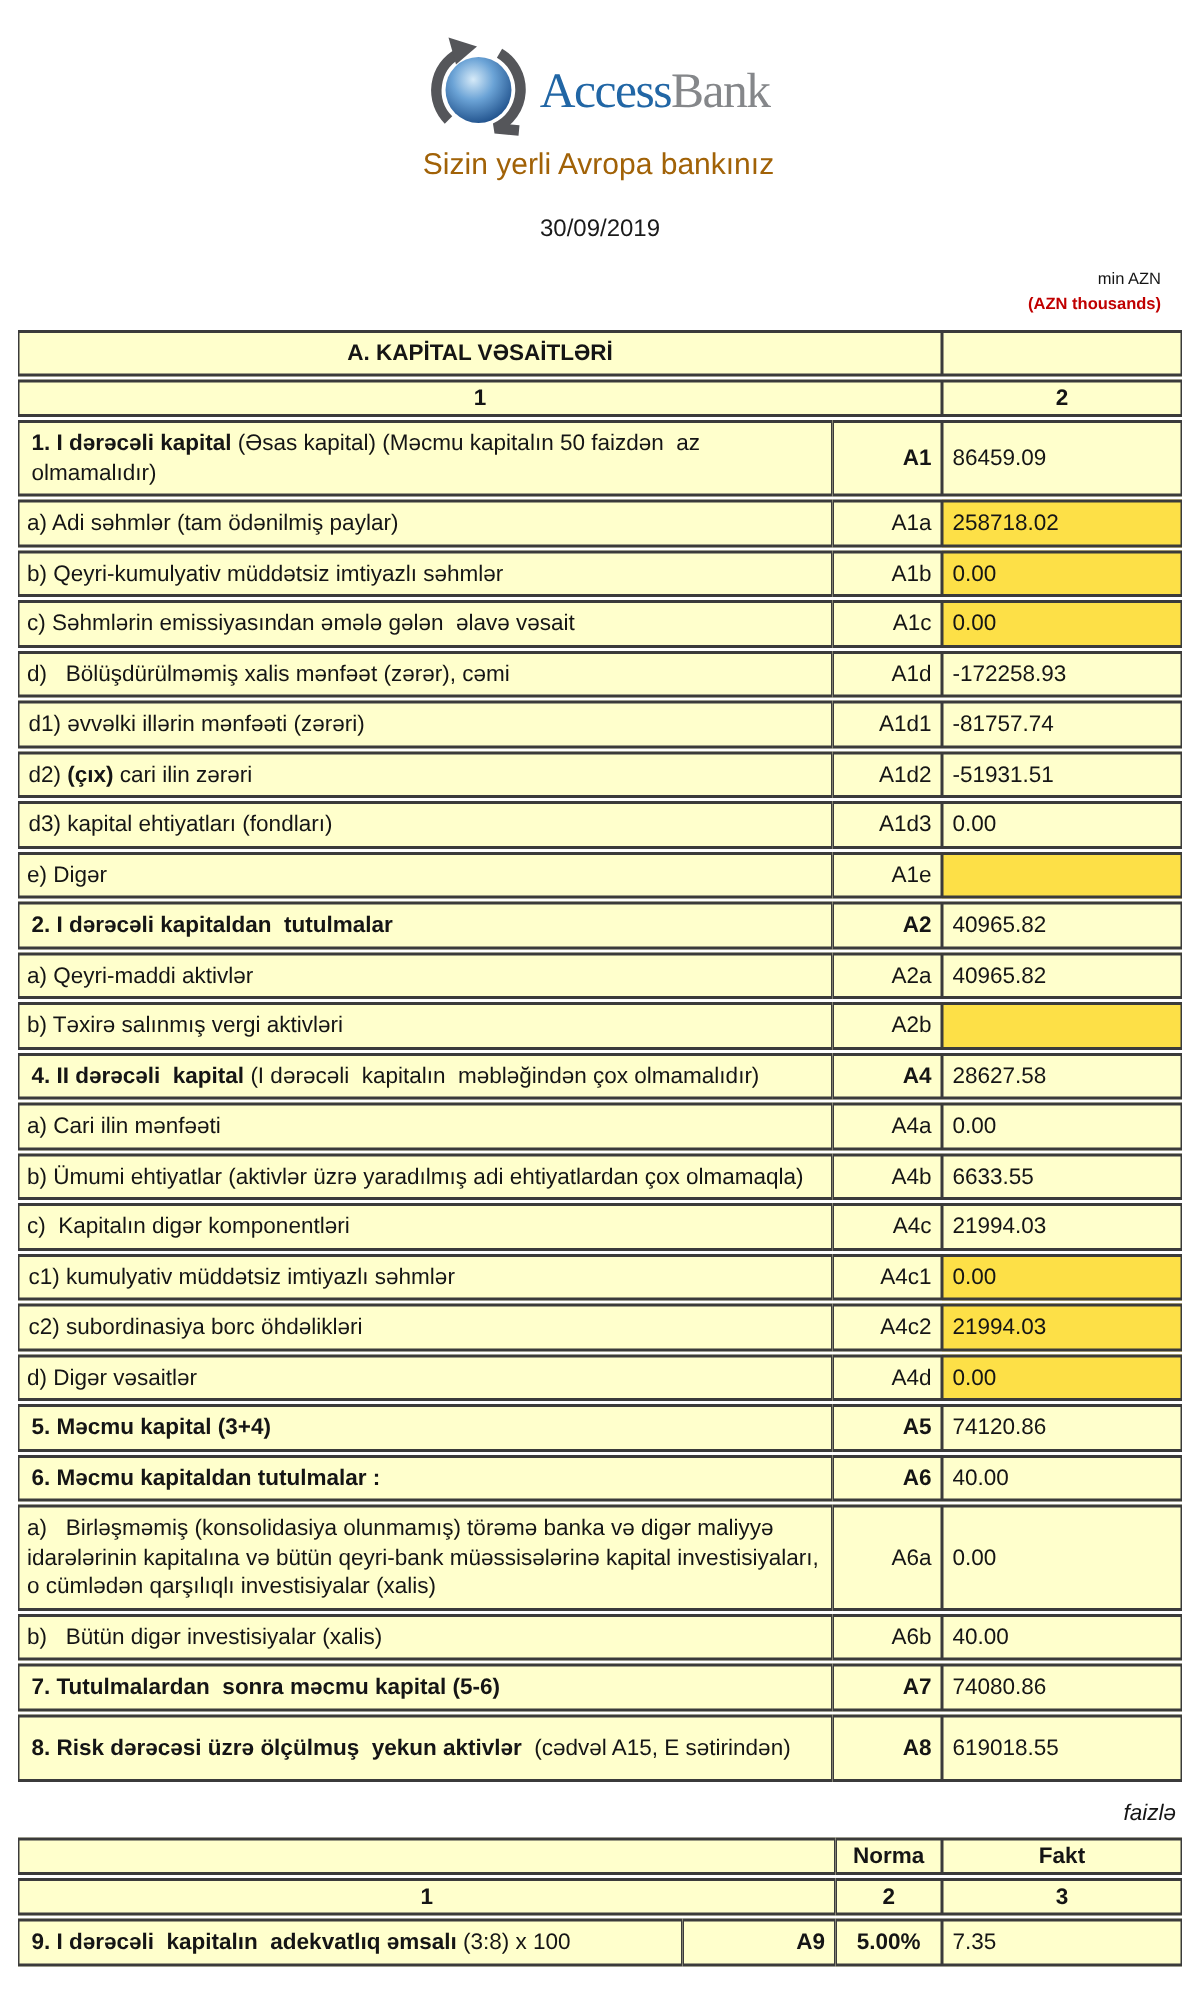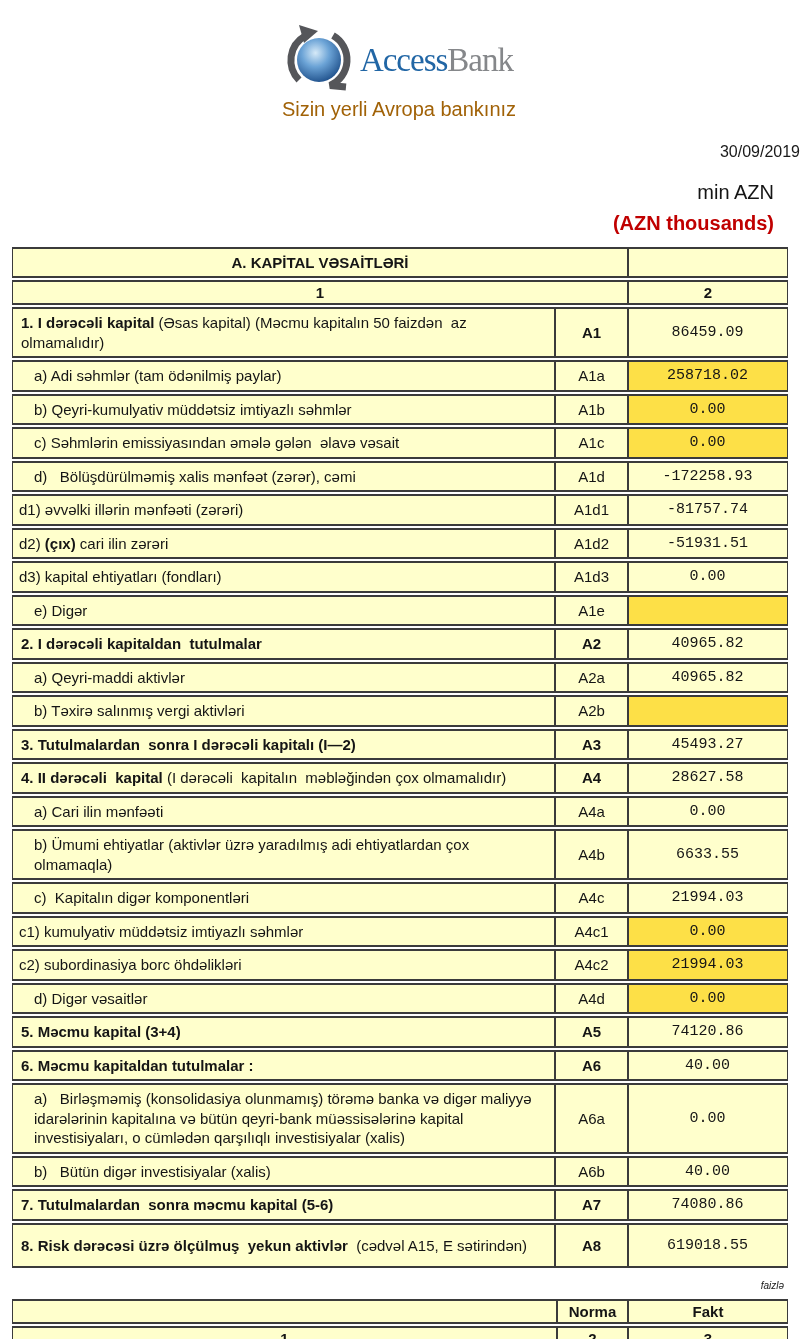--- a/index.html
+++ b/index.html
@@ -8,45 +8,45 @@
     font-family:"Liberation Sans",sans-serif;color:#151515;
   }
   
   .logo-wrap{display:flex;justify-content:center;padding-top:22px;}
   .logo-inner{display:inline-block;}
   .logo-row{display:flex;align-items:center;gap:4px;}
   .wordmark{font-family:"Liberation Serif",serif;font-size:33px;line-height:72px;letter-spacing:-1px;}
   .access{color:#2166a5;}
   .bank{color:#85878a;}
   .tagline{text-align:right;color:#a16207;font-size:20px;margin-top:0px;padding-right:2px;}
-  .date-line{text-align:right;font-size:16px;margin-top:22px;color:#1a1a1a;}
-  .units{text-align:right;margin:16px 26px 0 0;font-size:20px;line-height:1.55;}
+  .date-line{text-align:center;font-size:16px;margin-top:22px;color:#1a1a1a;}
+  .units{text-align:right;margin:16px 26px 0 0;font-size:11px;line-height:1.55;}
   .unit-red{color:#c00000;font-weight:bold;}
   
   table{
     border-collapse:separate;border-spacing:0 2px;table-layout:fixed;
     width:776px;margin:6px 12px 0 12px;
   }
   td{
     border:1px solid #3b3b3b;border-top-width:2px;border-bottom-width:2px;
     background:#ffffcc;font-size:15px;padding:4px 6px;vertical-align:middle;
     overflow:hidden;
   }
   .title-cell{text-align:center;font-weight:bold;padding:5px 6px;}
   .colhead{text-align:center;font-weight:bold;padding:2px 6px;}
   .lbl{white-space:pre-wrap;line-height:1.3;}
   .ind0{padding-left:8px;}
-  .ind1{padding-left:21px;}
+  .ind1{padding-left:5px;}
   .ind2{}
-  .code{text-align:center;margin-left:20px;}
+  .code{text-align:right;margin-left:20px;}
   .b{font-weight:bold;}
-  .val{text-align:center;padding-right:7px;font-family:Liberation Mono, monospace;}
+  .val{text-align:left;padding-right:7px;}
   .vw{background:#fde047;}
   tr.tall td{padding-top:11px;padding-bottom:11px;}
-  .faizla{text-align:right;font-style:italic;font-size:10px;margin:10px 16px 0 0;}
+  .faizla{text-align:right;font-style:italic;font-size:15px;margin:10px 16px 0 0;}
   .norma{text-align:center;font-weight:bold;}
 </style>
 </head>
 <body>
 
 <div class="logo-wrap">
   <div class="logo-inner">
     <div class="logo-row">
       <span>
         <svg width="74" height="72" viewBox="0 0 74 72">
@@ -145,25 +145,20 @@
         <td class="lbl ind1"><span>a) Qeyri-maddi aktivlər</span></td>
         <td class="code">A2a</td>
         <td class="val vy">40965.82</td>
       </tr>
       <tr>
         <td class="lbl ind1"><span>b) Təxirə salınmış vergi aktivləri</span></td>
         <td class="code">A2b</td>
         <td class="val vw"></td>
       </tr>
       <tr>
-        <td class="lbl ind0"><span class="b">3. Tutulmalardan  sonra I dərəcəli kapitalı (I—2)</span></td>
-        <td class="code b">A3</td>
-        <td class="val vy">45493.27</td>
-      </tr>
-      <tr>
         <td class="lbl ind0"><span class="b">4. II dərəcəli  kapital</span><span> (I dərəcəli  kapitalın  məbləğindən çox olmamalıdır)</span></td>
         <td class="code b">A4</td>
         <td class="val vy">28627.58</td>
       </tr>
       <tr>
         <td class="lbl ind1"><span>a) Cari ilin mənfəəti</span></td>
         <td class="code">A4a</td>
         <td class="val vy">0.00</td>
       </tr>
       <tr>

